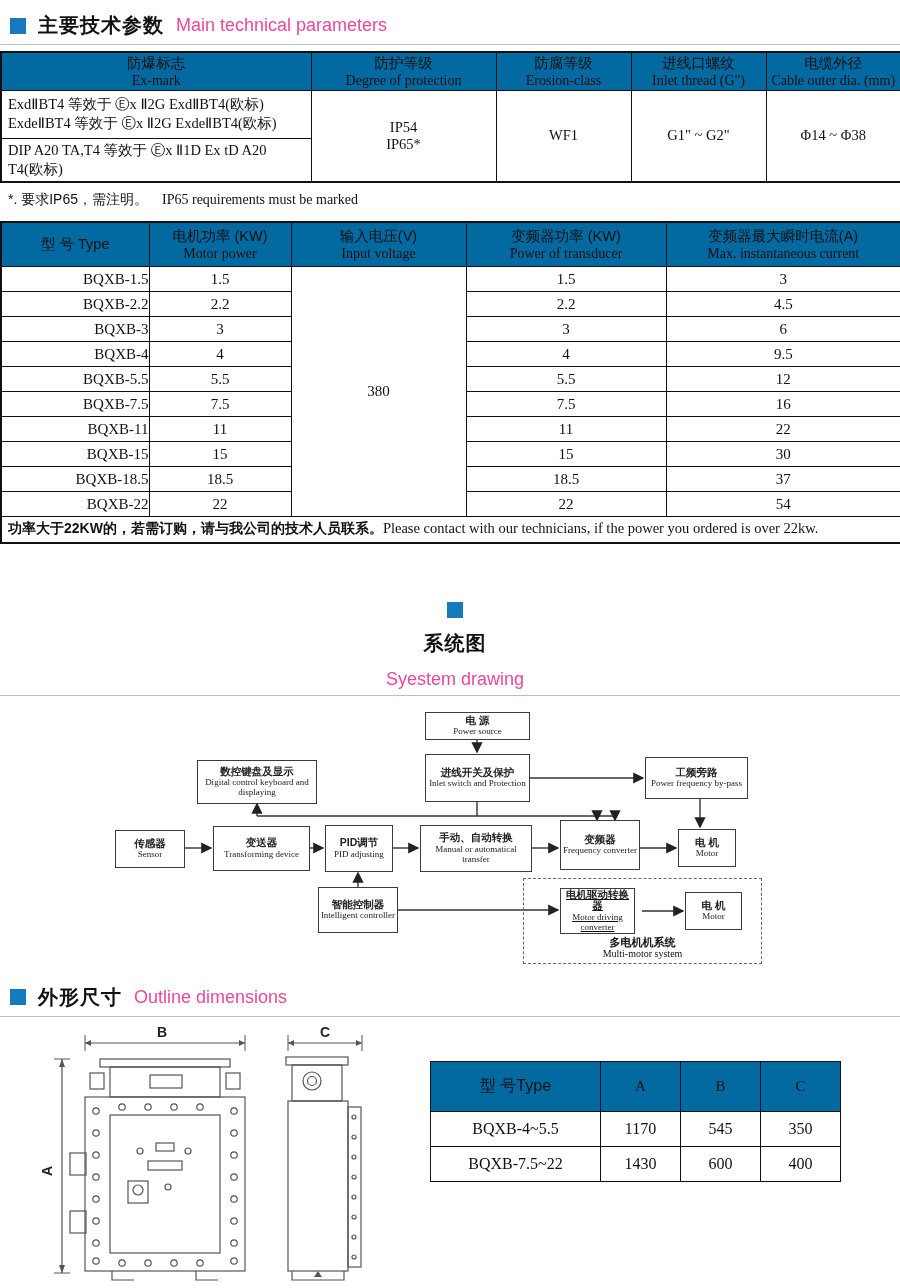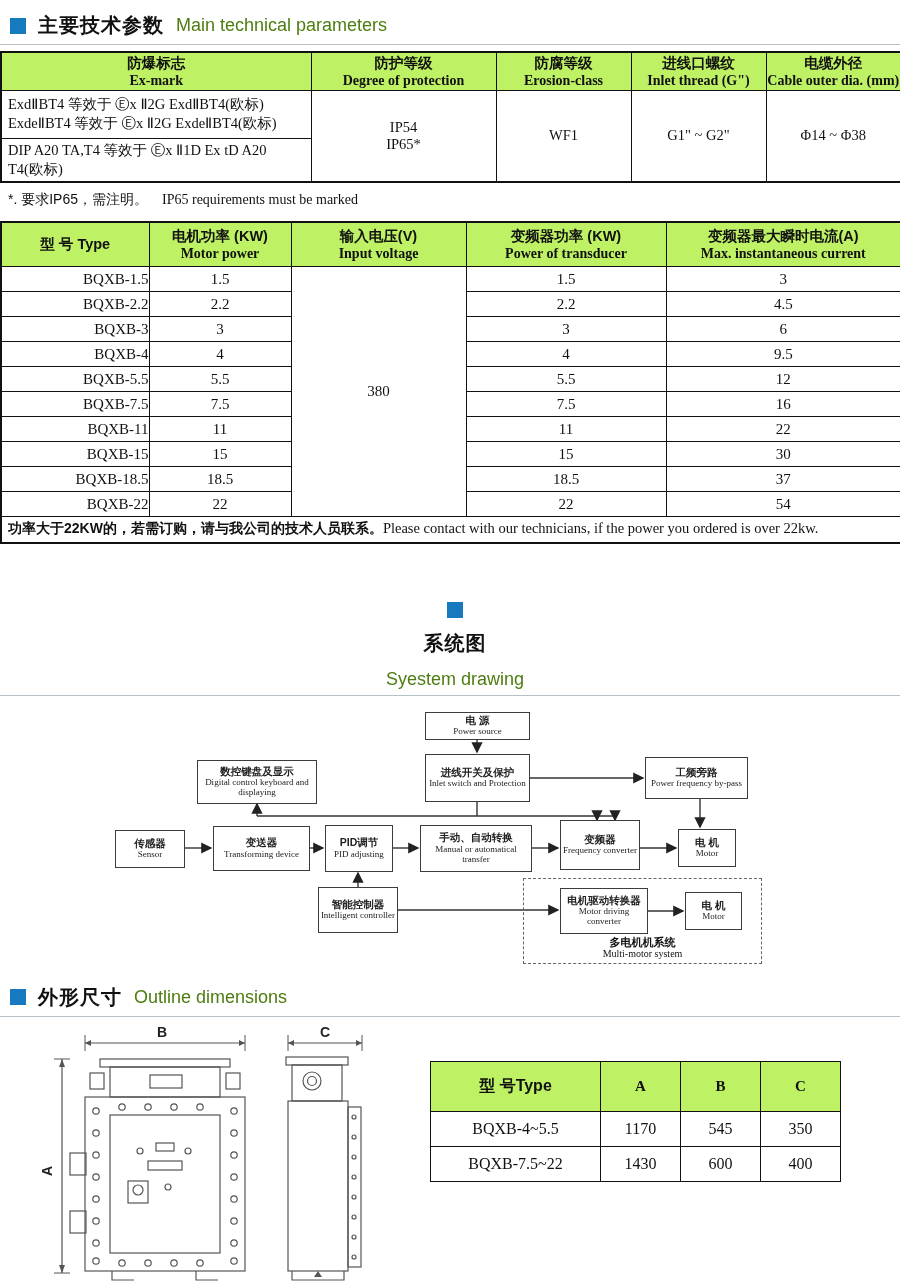--- a/index.html
+++ b/index.html
@@ -10,30 +10,30 @@
     font-family:"Liberation Serif", serif;
   }
   
   .sec-head {
     display:flex; align-items:center; gap:12px;
     padding:12px 0 5px 10px;
     font-family:"Liberation Sans", sans-serif;
   }
   .sec-head .sq { width:16px; height:16px; background:#1779be; flex:0 0 auto; }
   .sec-head .zh { font-size:20px; font-weight:bold; color:#111; letter-spacing:1px; }
-  .sec-head .en { font-size:18px; color:#4d7c0f; }
+  .sec-head .en { font-size:18px; color:#ec4899; }
   .sec-head.bold-en .en { font-weight:bold; color:#111; }
   .sec-rule { border-top:1px solid #b7c0c7; width:100%; }
 
   
   table { border-collapse:collapse; width:900px; table-layout:fixed; }
   th, td { border:1px solid #111; text-align:center; vertical-align:middle; }
   table.bordered { border:2px solid #111; }
   th {
-    background:#bef264; font-weight:bold;
+    background:#0369a1; font-weight:normal;
   }
   .h-zh { font-family:"Liberation Sans", sans-serif; font-size:14.5px; color:#111; }
   .h-en { font-family:"Liberation Serif", serif; font-size:14px; color:#111; }
 
   
   #ex-table { margin-top:6px; }
   #ex-table th { height:38px; }
   #ex-table td { font-size:14.5px; }
   #ex-table .mark-cell { text-align:left; padding:2px 6px; }
   #ex-table tr.r1 td { height:48px; }
@@ -329,21 +329,21 @@
         <div class="ben">Frequency converter</div>
     </div>
     <div class="dbox" style="left:678px;top:125px;width:58px;height:38px;">
       <div class="bzh">电 机</div>
         <div class="ben">Motor</div>
     </div>
     <div class="dbox" style="left:318px;top:183px;width:80px;height:46px;">
       <div class="bzh">智能控制器</div>
         <div class="ben">Intelligent controller</div>
     </div>
-    <div class="dbox" style="left:560px;top:184px;width:88px;height:46px;">
+    <div class="dbox" style="left:560px;top:184px;width:75px;height:46px;text-decoration:underline;">
       <div class="bzh">电机驱动转换器</div>
         <div class="ben">Motor driving converter</div>
     </div>
     <div class="dbox" style="left:685px;top:188px;width:57px;height:38px;">
       <div class="bzh">电 机</div>
         <div class="ben">Motor</div>
     </div>
     <div class="multi-label" style="left:560px;top:232px;width:165px;">
       <div class="bzh">多电机机系统</div>
         <div class="ben">Multi-motor system</div>

